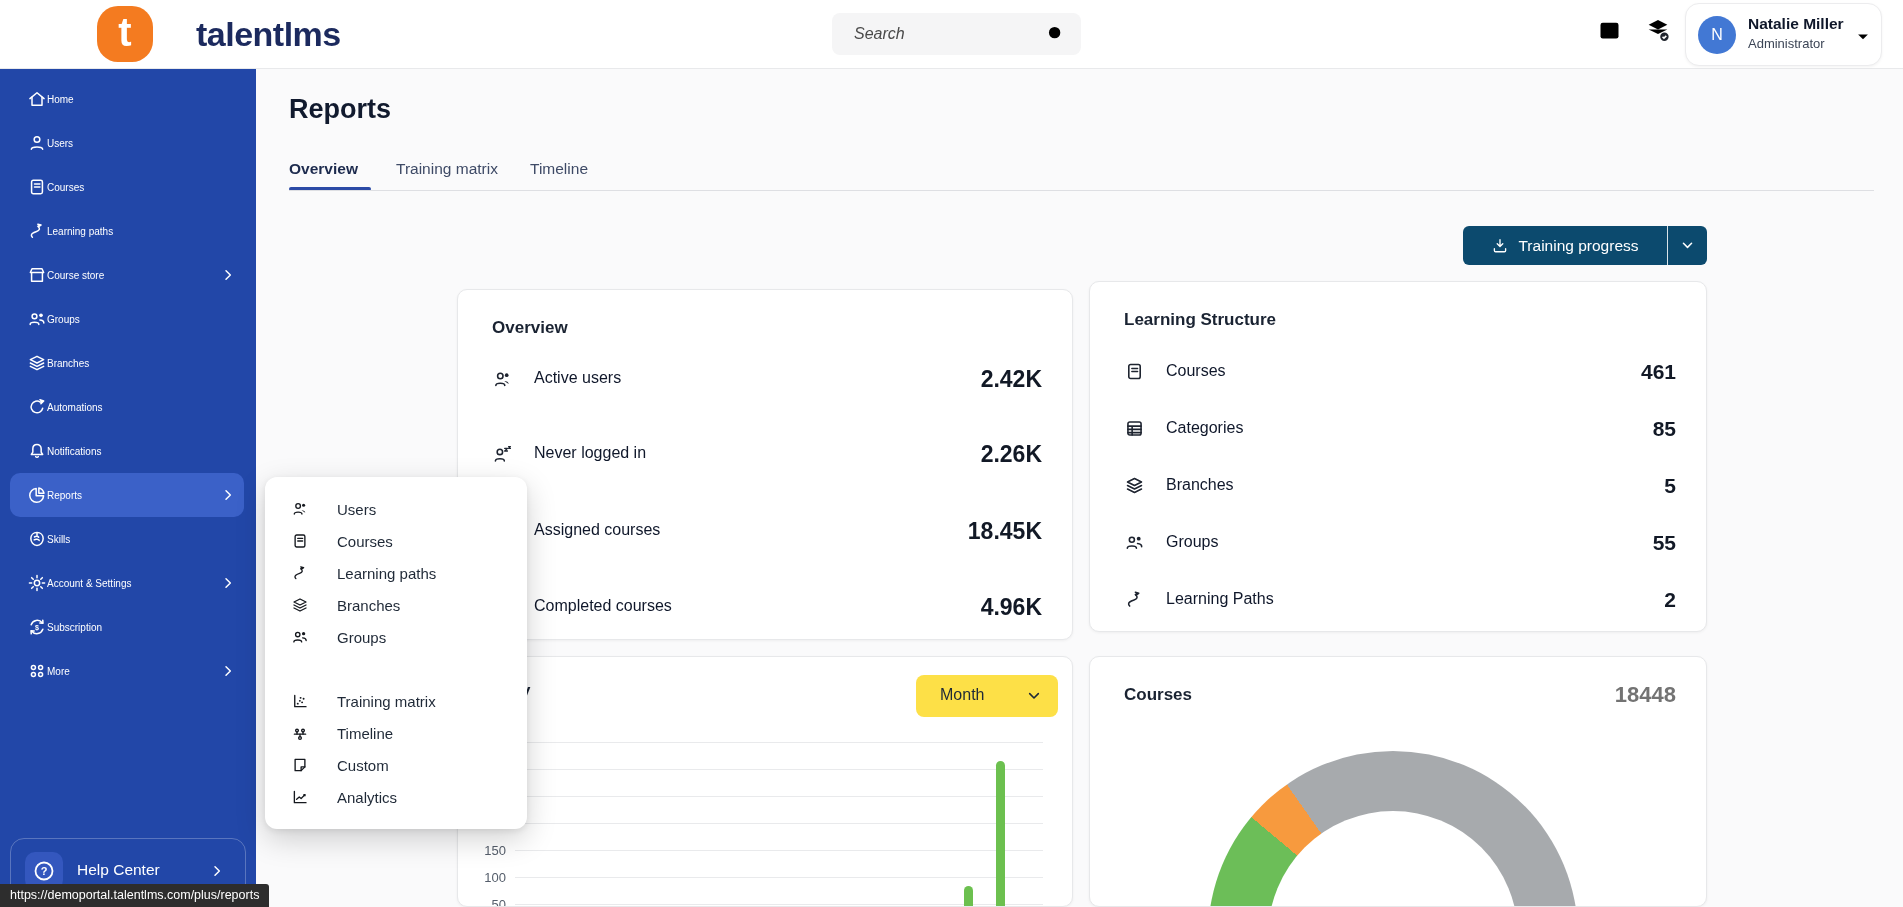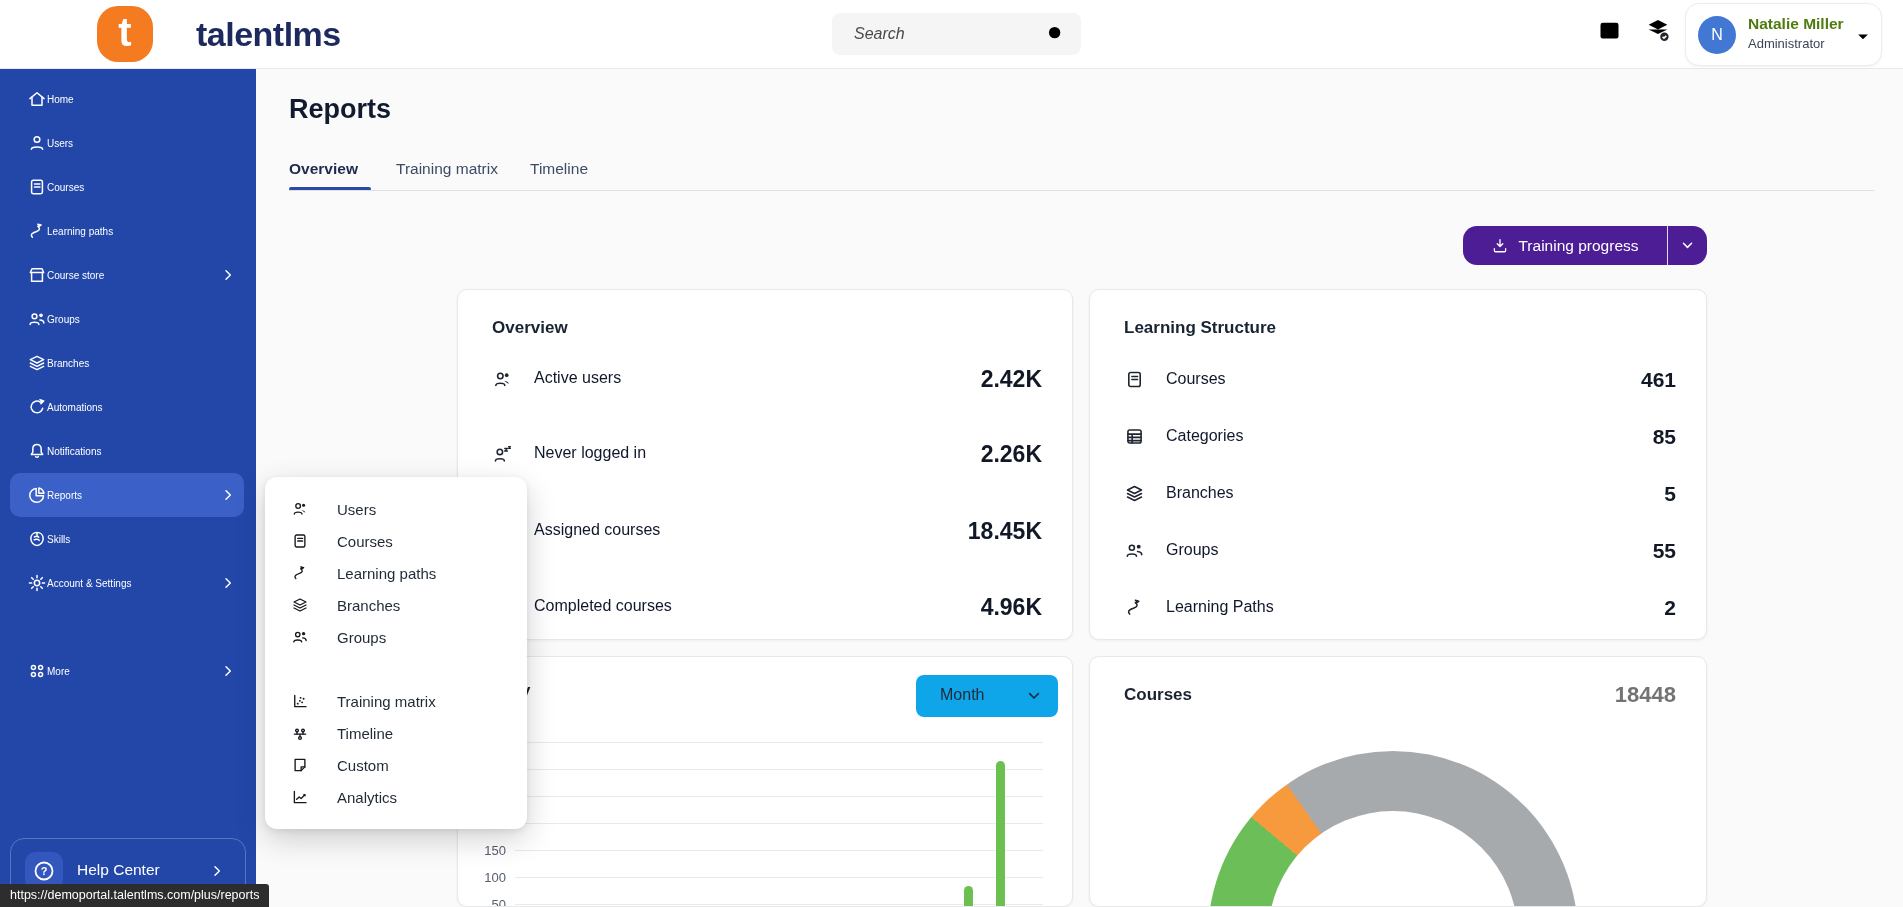--- a/index.html
+++ b/index.html
@@ -17,21 +17,21 @@
   #search-input{position:absolute;left:0;top:0;width:100%;height:100%;background:transparent;border:none;outline:none;
     padding:0 48px 0 22px;font-family:"Liberation Sans",sans-serif;font-size:16px;font-style:italic;color:#333;}
   #search-input::placeholder{color:#4A4A4A;font-style:italic;}
   #search-icon{position:absolute;right:14px;top:10px;width:22px;height:22px;color:#222;}
   #inbox-icon{position:absolute;left:1596px;top:17px;width:27px;height:27px;color:#20252E;cursor:pointer;}
   #stack-icon{position:absolute;left:1644px;top:16px;width:28px;height:28px;color:#20252E;cursor:pointer;}
   #user-chip{position:absolute;left:1685px;top:3px;width:197px;height:63px;background:#fff;border:1px solid #ECECEE;
     border-radius:14px;box-shadow:0 1px 3px rgba(0,0,0,.05);cursor:pointer;}
   #avatar{position:absolute;left:12px;top:12px;width:38px;height:38px;border-radius:50%;background:#4278D4;color:#fff;
     font-size:16px;display:flex;align-items:center;justify-content:center;}
-  #user-name{position:absolute;left:62px;top:11px;font-size:15.5px;font-weight:700;color:#4d7c0f;}
+  #user-name{position:absolute;left:62px;top:11px;font-size:15.5px;font-weight:700;color:#0f172a;}
   #user-role{position:absolute;left:62px;top:32px;font-size:13px;color:#3C4556;}
   #user-chev{position:absolute;left:168px;top:24px;width:18px;height:18px;color:#333;}
 
   
   #sidebar{position:absolute;left:0;top:69px;width:256px;height:838px;background:#2247A8;z-index:20;}
   .sb-item{position:absolute;left:0;width:256px;height:44px;display:flex;align-items:center;color:#fff;cursor:pointer;}
   .sb-item.active::before{content:"";position:absolute;left:10px;right:12px;top:0;bottom:0;background:#3B61C8;border-radius:10px;}
   .sb-ic{width:20px;height:20px;margin-left:27px;position:relative;z-index:1;}
   .sb-label{font-size:10px;position:relative;z-index:1;}
   .sb-chev{position:absolute;right:20px;width:16px;height:16px;z-index:1;}
@@ -53,44 +53,44 @@
   .fly-ic{width:18px;height:18px;margin-left:26px;color:#15181E;}
   .fly-label{margin-left:28px;font-size:15px;}
 
   
   #main{position:absolute;left:256px;top:69px;width:1647px;height:838px;}
   #page-title{position:absolute;left:33px;top:25px;font-size:27px;font-weight:700;color:#111A2E;}
   .tab{position:absolute;top:91px;font-size:15.5px;color:#3E4A66;cursor:pointer;}
   .tab.active{font-weight:700;color:#1D2B4E;}
   #tab-underline{position:absolute;left:33px;top:118px;width:82px;height:4px;background:#2B4AA6;border-radius:2px;}
   #tab-divider{position:absolute;left:33px;top:121px;width:1585px;height:1px;background:#DEDFE3;}
-  #export-btn{position:absolute;left:1207px;top:157px;width:244px;height:39px;background:#4c1d95;border-radius:14px;
+  #export-btn{position:absolute;left:1207px;top:157px;width:244px;height:39px;background:#0c4a6e;border-radius:6px;
     color:#fff;cursor:pointer;}
   #export-label{position:absolute;left:0;top:0;width:204px;height:39px;display:flex;align-items:center;justify-content:center;
     gap:9px;font-size:15.5px;}
   #export-sep{position:absolute;left:204px;top:0;width:1px;height:39px;background:rgba(255,255,255,.85);}
   #export-chev{position:absolute;left:217px;top:12px;width:15px;height:15px;}
 
   .card{position:absolute;background:#fff;border:1px solid #E7E8EA;border-radius:10px;box-shadow:0 1px 3px rgba(0,0,0,.05);overflow:hidden;}
   #card-overview{left:201px;top:220px;width:616px;height:351px;}
-  #card-ls{left:833px;top:220px;width:618px;height:351px;}
+  #card-ls{left:833px;top:212px;width:618px;height:351px;}
   #card-activity{left:201px;top:587px;width:616px;height:251px;}
   #card-donut{left:833px;top:587px;width:618px;height:251px;}
   .card-title{position:absolute;left:34px;top:28px;font-size:17px;font-weight:700;color:#1A2332;}
   .stat-row{position:absolute;left:0;width:100%;height:44px;}
   .stat-ic{position:absolute;left:34px;top:12px;width:21px;height:21px;color:#1E2430;}
   .stat-label{position:absolute;left:76px;top:12px;font-size:16px;color:#0f172a;}
   .stat-value{position:absolute;right:30px;top:9px;font-size:23px;font-weight:700;color:#121926;}
   .ls-row{height:40px;}
   .ls-row .stat-ic{top:10px;}
   .ls-row .stat-label{top:11px;}
   .ls-row .stat-value{top:9px;font-size:21px;}
 
   
-  #month-select{position:absolute;left:458px;top:18px;width:142px;height:42px;background:#0ea5e9;border-radius:8px;cursor:pointer;}
+  #month-select{position:absolute;left:458px;top:18px;width:142px;height:42px;background:#fde047;border-radius:8px;cursor:pointer;}
   #month-label{position:absolute;left:24px;top:11px;font-size:16px;color:#1F2937;}
   #month-chev{position:absolute;right:16px;top:13px;width:16px;height:16px;color:#1F2937;}
   #activity-title-frag{position:absolute;left:63px;top:24px;font-size:17px;font-weight:700;color:#1A2332;}
   .gridline{position:absolute;left:57px;width:528px;height:1px;background:#E9EAEC;}
   .ytick{position:absolute;left:0;width:48px;text-align:right;font-size:13px;color:#555E6B;transform:translateY(-7px);}
   .bar{position:absolute;width:9px;background:#6CC04F;border-radius:5px 5px 0 0;}
 
   
   #donut-ring{position:absolute;left:118px;top:94px;width:370px;height:370px;border-radius:50%;}
   #donut-hole{position:absolute;left:178px;top:154px;width:250px;height:250px;border-radius:50%;background:#fff;}
@@ -353,20 +353,26 @@
       <span class="sb-label">Skills</span>
     </div>
   <div class="sb-item" style="top:492px">
       <svg class="sb-ic ic">
         <use href="#i-gear"></use>
       </svg>
       <span class="sb-label">Account &amp; Settings</span>
       <svg class="sb-chev ic">
         <use href="#i-chev-r"></use>
       </svg>
+    </div>
+  <div class="sb-item" style="top:536px">
+      <svg class="sb-ic ic">
+        <use href="#i-subscription"></use>
+      </svg>
+      <span class="sb-label">Subscription</span>
     </div>
   <div class="sb-item" style="top:580px">
       <svg class="sb-ic ic">
         <use href="#i-grid"></use>
       </svg>
       <span class="sb-label">More</span>
       <svg class="sb-chev ic">
         <use href="#i-chev-r"></use>
       </svg>
     </div>

